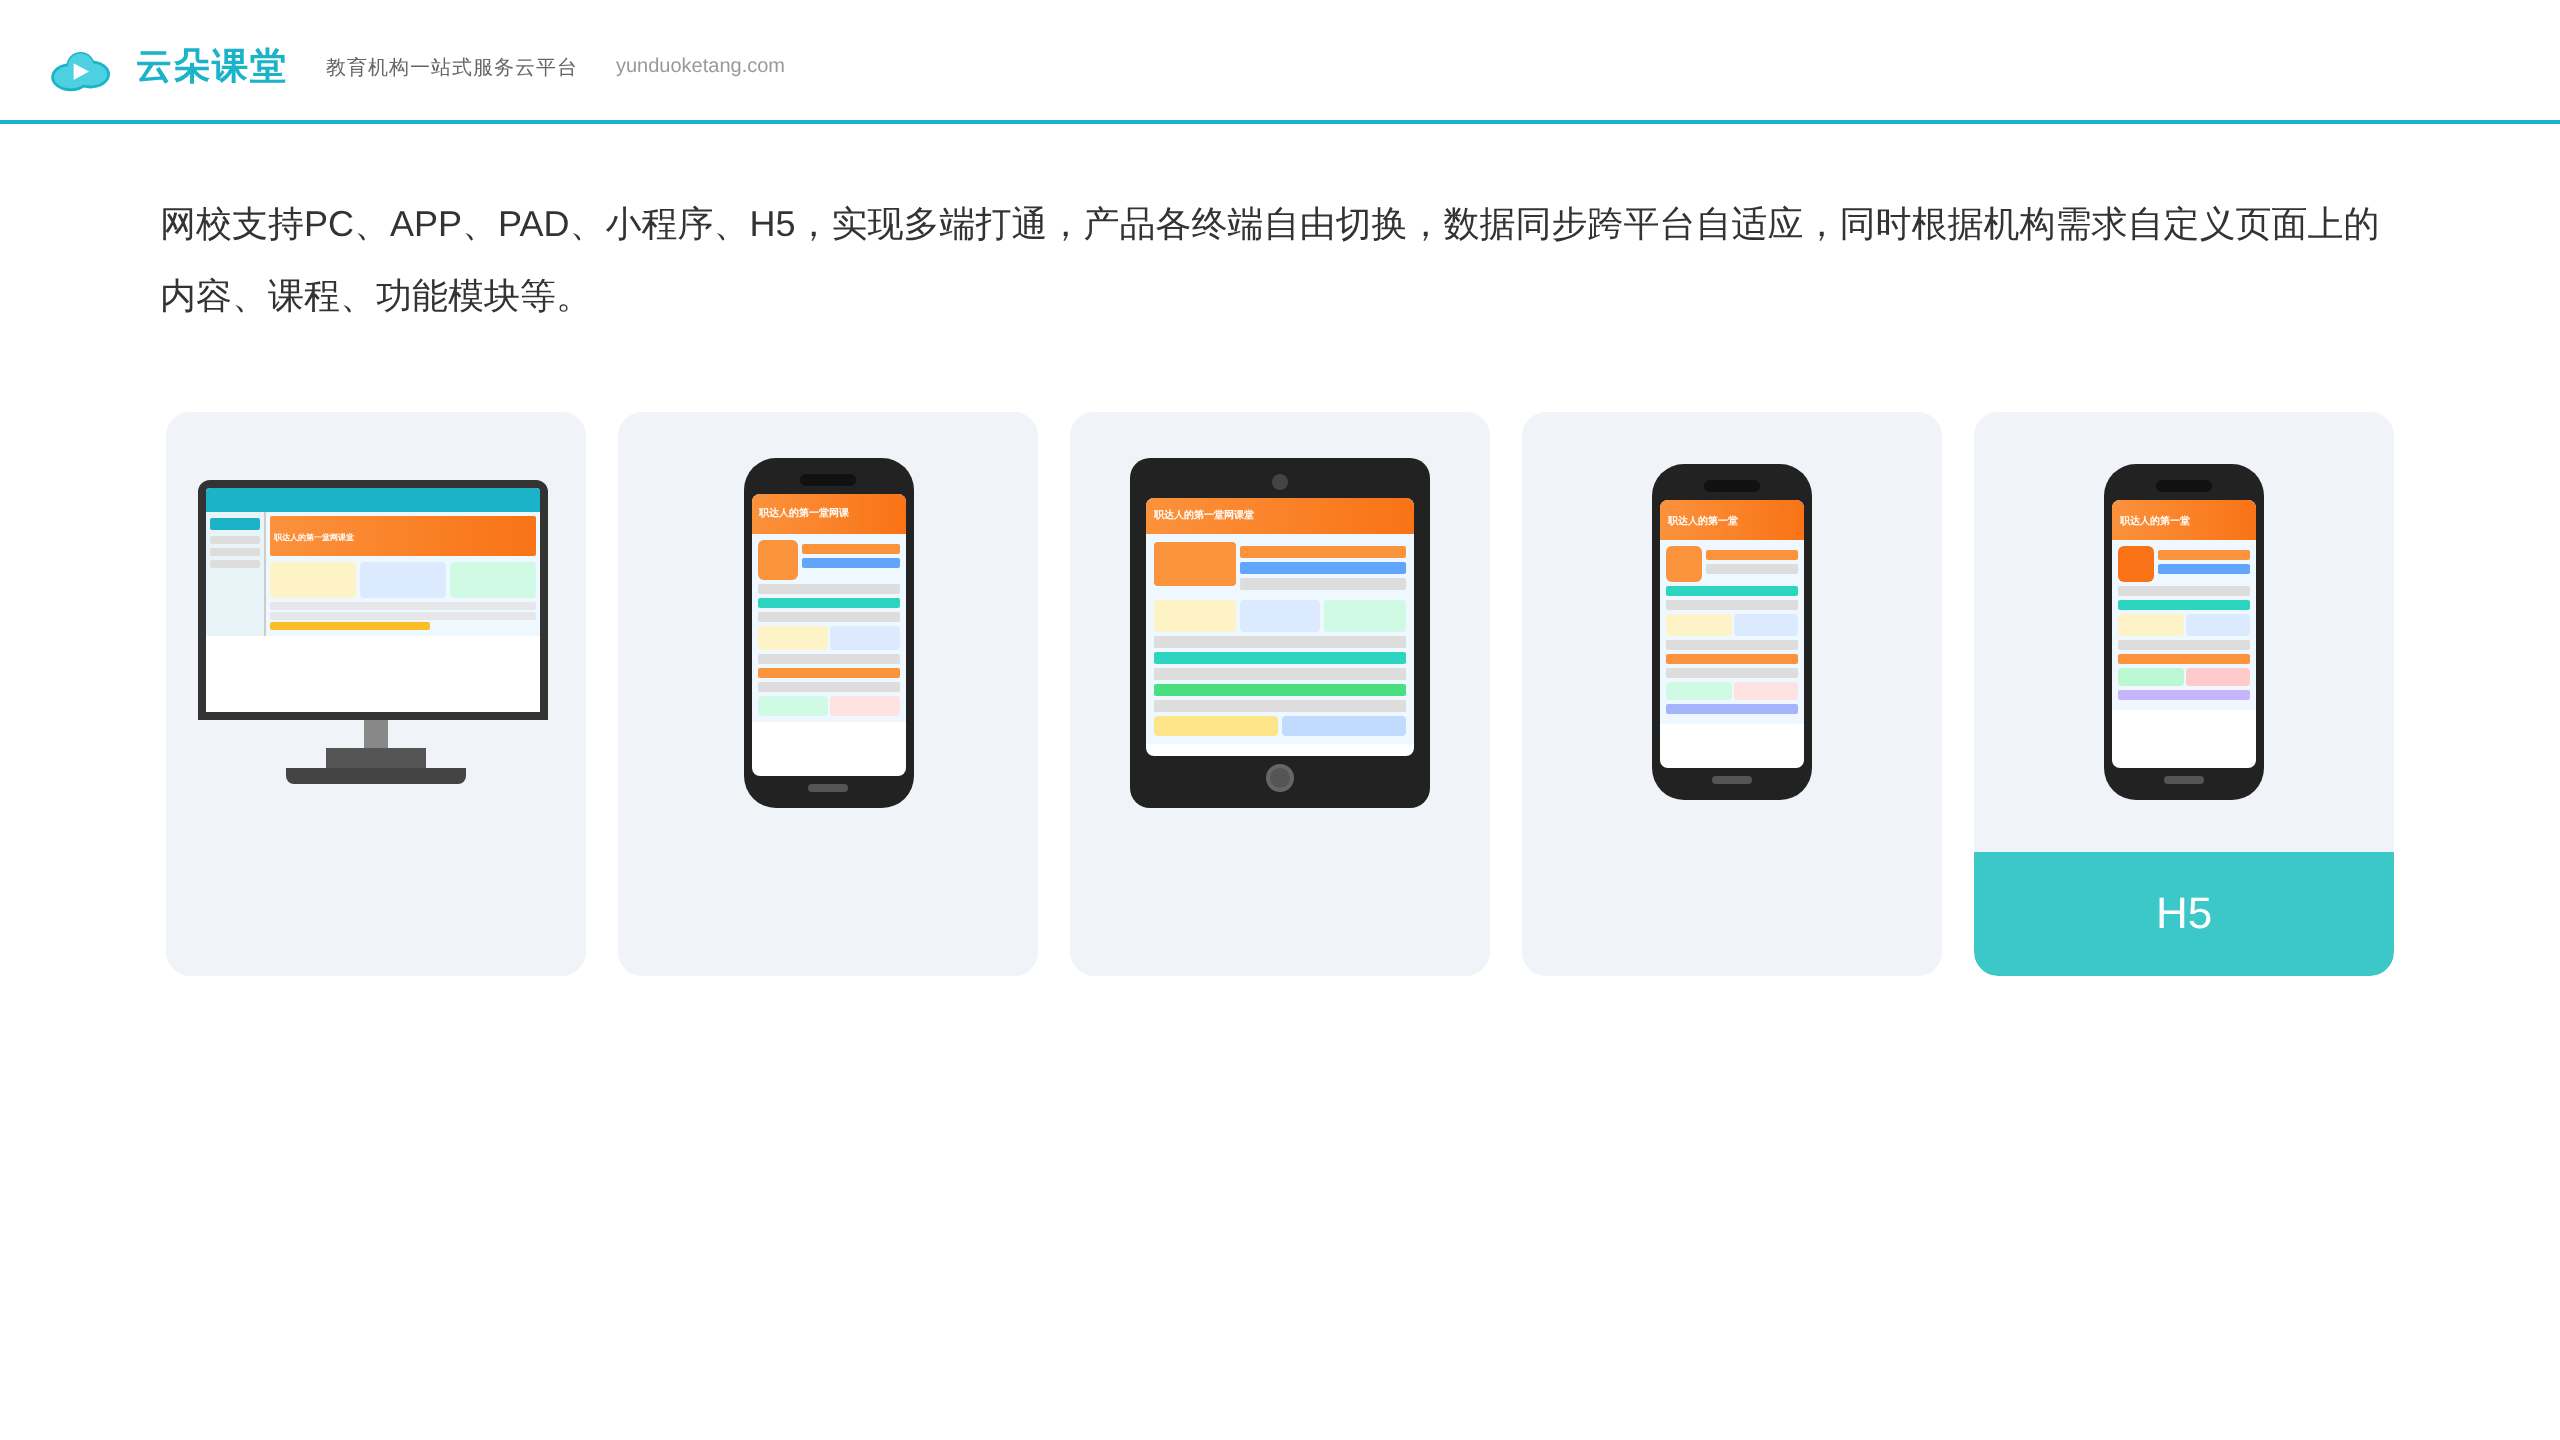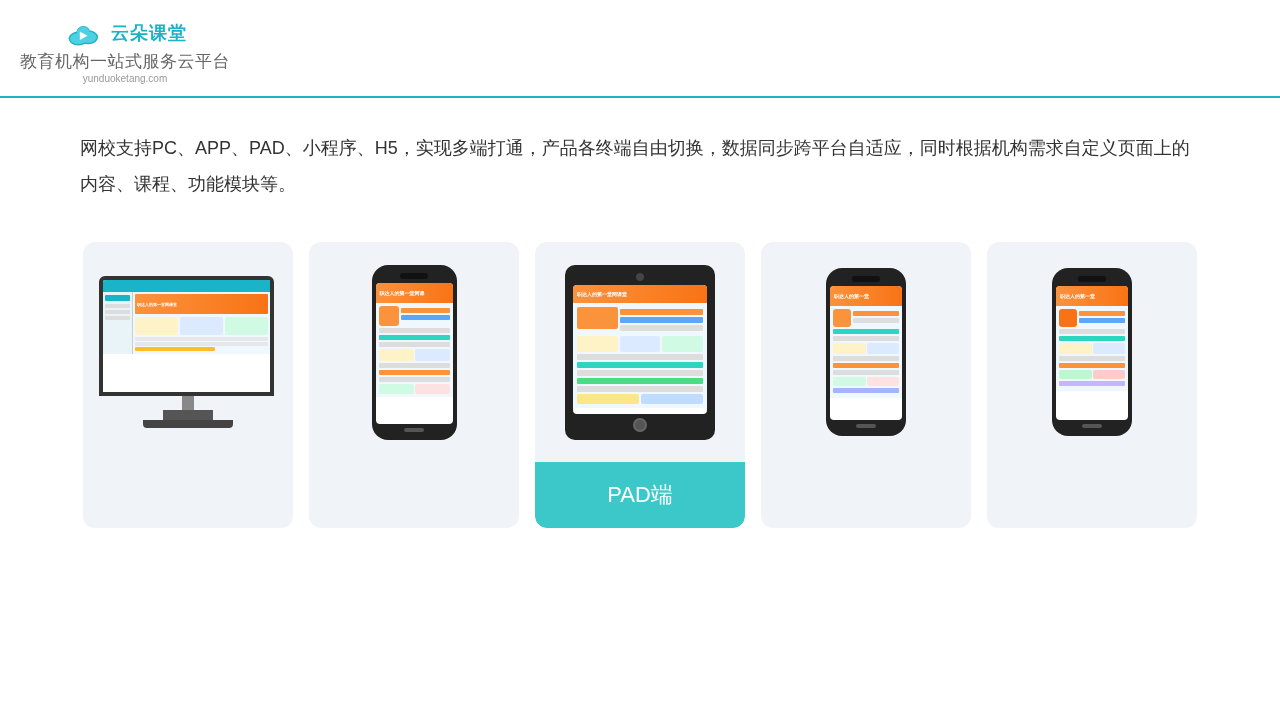--- a/index.html
+++ b/index.html
@@ -32,40 +32,40 @@
       border-bottom: 28px solid transparent;
       border-left: 46px solid #1ab3c8;
     }
     .page-title {
       font-size: 28px;
       font-weight: bold;
       color: #222;
     }
     .header-right {
       display: flex;
-      flex-direction: column;
-      align-items: center;
+      align-items: center;
+      gap: 19px;
     }
     .cloud-logo {
       display: flex;
       align-items: center;
       gap: 6px;
     }
     .cloud-icon {
       width: 42px;
       height: 30px;
     }
     .brand-text {
       font-size: 18px;
       font-weight: bold;
       color: #1ab3c8;
       letter-spacing: 1px;
     }
     .brand-sub {
-      font-size: 17px;
+      font-size: 10px;
       color: #666;
       text-align: left;
       margin-top: 2px;
       letter-spacing: 0.5px;
     }
     .brand-url {
       font-size: 10px;
       color: #999;
     }
 
@@ -409,21 +409,20 @@
             <div class="tablet-row"></div>
             <div style="display:flex;gap:2px;margin-top:2px;">
               <div style="flex:1;height:10px;background:#fde68a;border-radius:2px;"></div>
               <div style="flex:1;height:10px;background:#bfdbfe;border-radius:2px;"></div>
             </div>
           </div>
         </div>
         <div class="tablet-home-btn"></div>
       </div>
     </div>
-    <div class="card-label">PAD端</div>
   </div>
 
   <div class="card">
     <div class="card-image-area">
       <div class="phone-mockup" style="width:80px;height:168px;">
         <div class="phone-notch"></div>
         <div class="phone-screen">
           <div class="phone-screen-header">
             <span class="phone-screen-header-text">职达人的第一堂</span>
           </div>
@@ -483,15 +482,16 @@
             <div style="display:flex;gap:1px;margin-top:2px;">
               <div style="flex:1;height:9px;background:#bbf7d0;border-radius:2px;"></div>
               <div style="flex:1;height:9px;background:#fecaca;border-radius:2px;"></div>
             </div>
             <div class="phone-row" style="margin-top:2px;background:#c4b5fd;"></div>
           </div>
         </div>
         <div class="phone-home"></div>
       </div>
     </div>
+    <div class="card-label">H5</div>
   </div>
 
 </div>
 
 </body></html>

